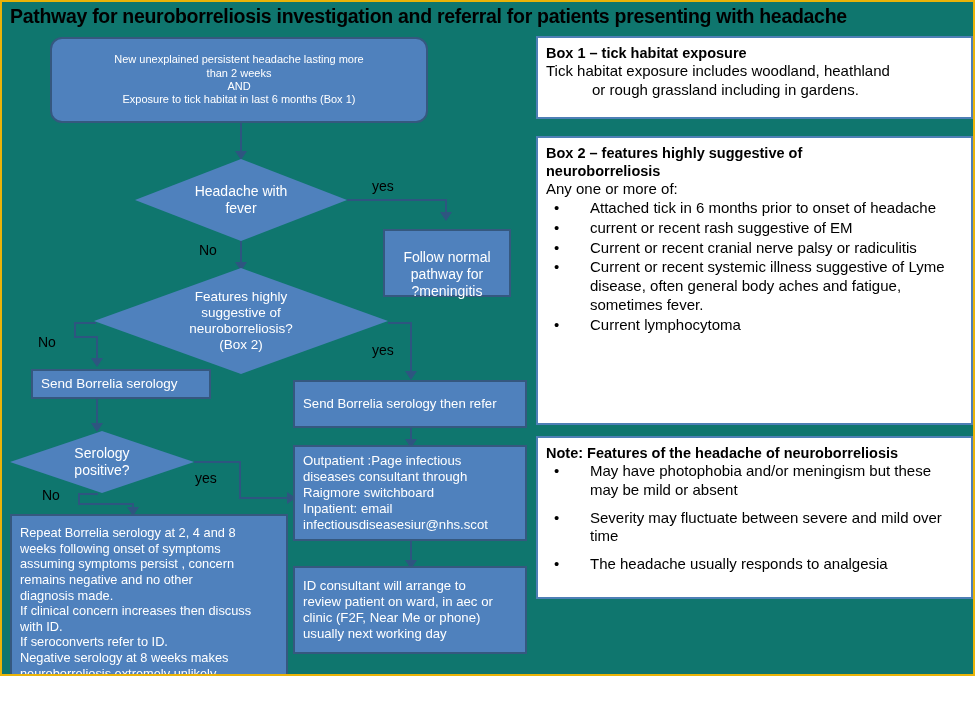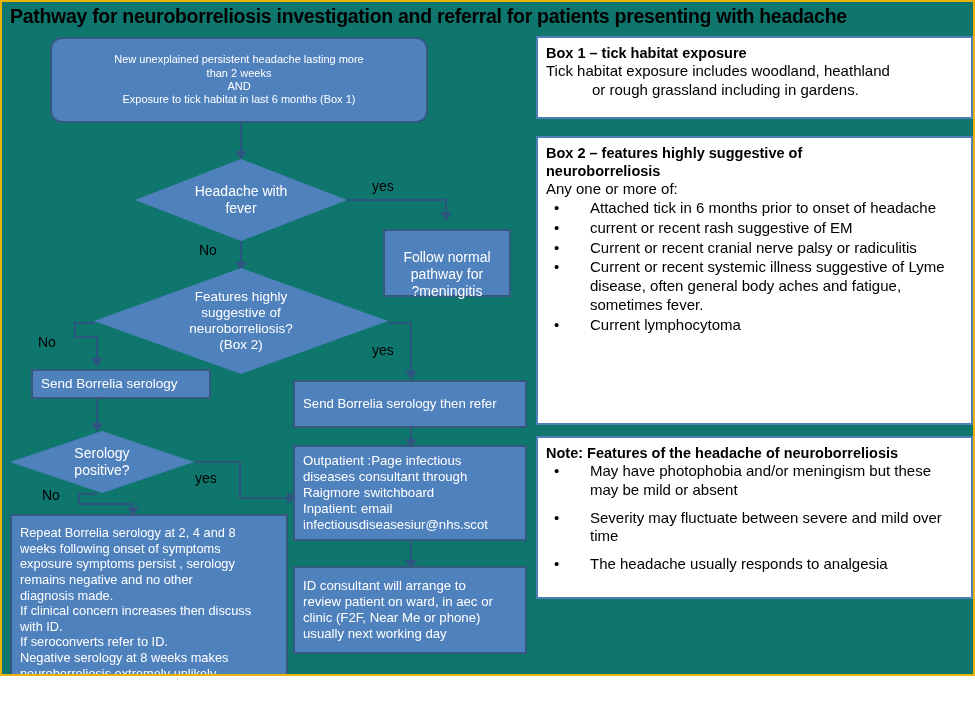--- a/index.html
+++ b/index.html
@@ -227,21 +227,21 @@
   <div class="line hline" style="left:76px; top:491px; width:20px;"></div>
   <div class="line vline" style="left:76px; top:491px; height:12px;"></div>
   <div class="line hline" style="left:76px; top:501px; width:56px;"></div>
   <div class="line vline" style="left:130px; top:501px; height:7px;"></div>
   <div class="arrow-down" style="left:125px; top:505px;"></div>
   <div class="edge-label" style="left:40px; top:485px;">No</div>
 
   <div class="node leftal" style="left:8px; top:512px; width:278px; height:194px; font-size:12.8px; padding:3px 8px;justify-content:center;">
     <div class="txt">Repeat  Borrelia serology at 2, 4 and 8</div>
     <div class="txt">weeks following onset of symptoms</div>
-    <div class="txt">exposure symptoms persist , serology</div>
+    <div class="txt">assuming symptoms persist , concern</div>
     <div class="txt">remains negative and no other</div>
     <div class="txt">diagnosis made.</div>
     <div class="txt">If clinical concern increases then discuss</div>
     <div class="txt">with ID.</div>
     <div class="txt">If seroconverts refer to ID.</div>
     <div class="txt">Negative serology at 8 weeks makes</div>
     <div class="txt">neuroborreliosis extremely unlikely</div>
     <div class="txt">assuming treatment not given.</div>
   </div>
 

